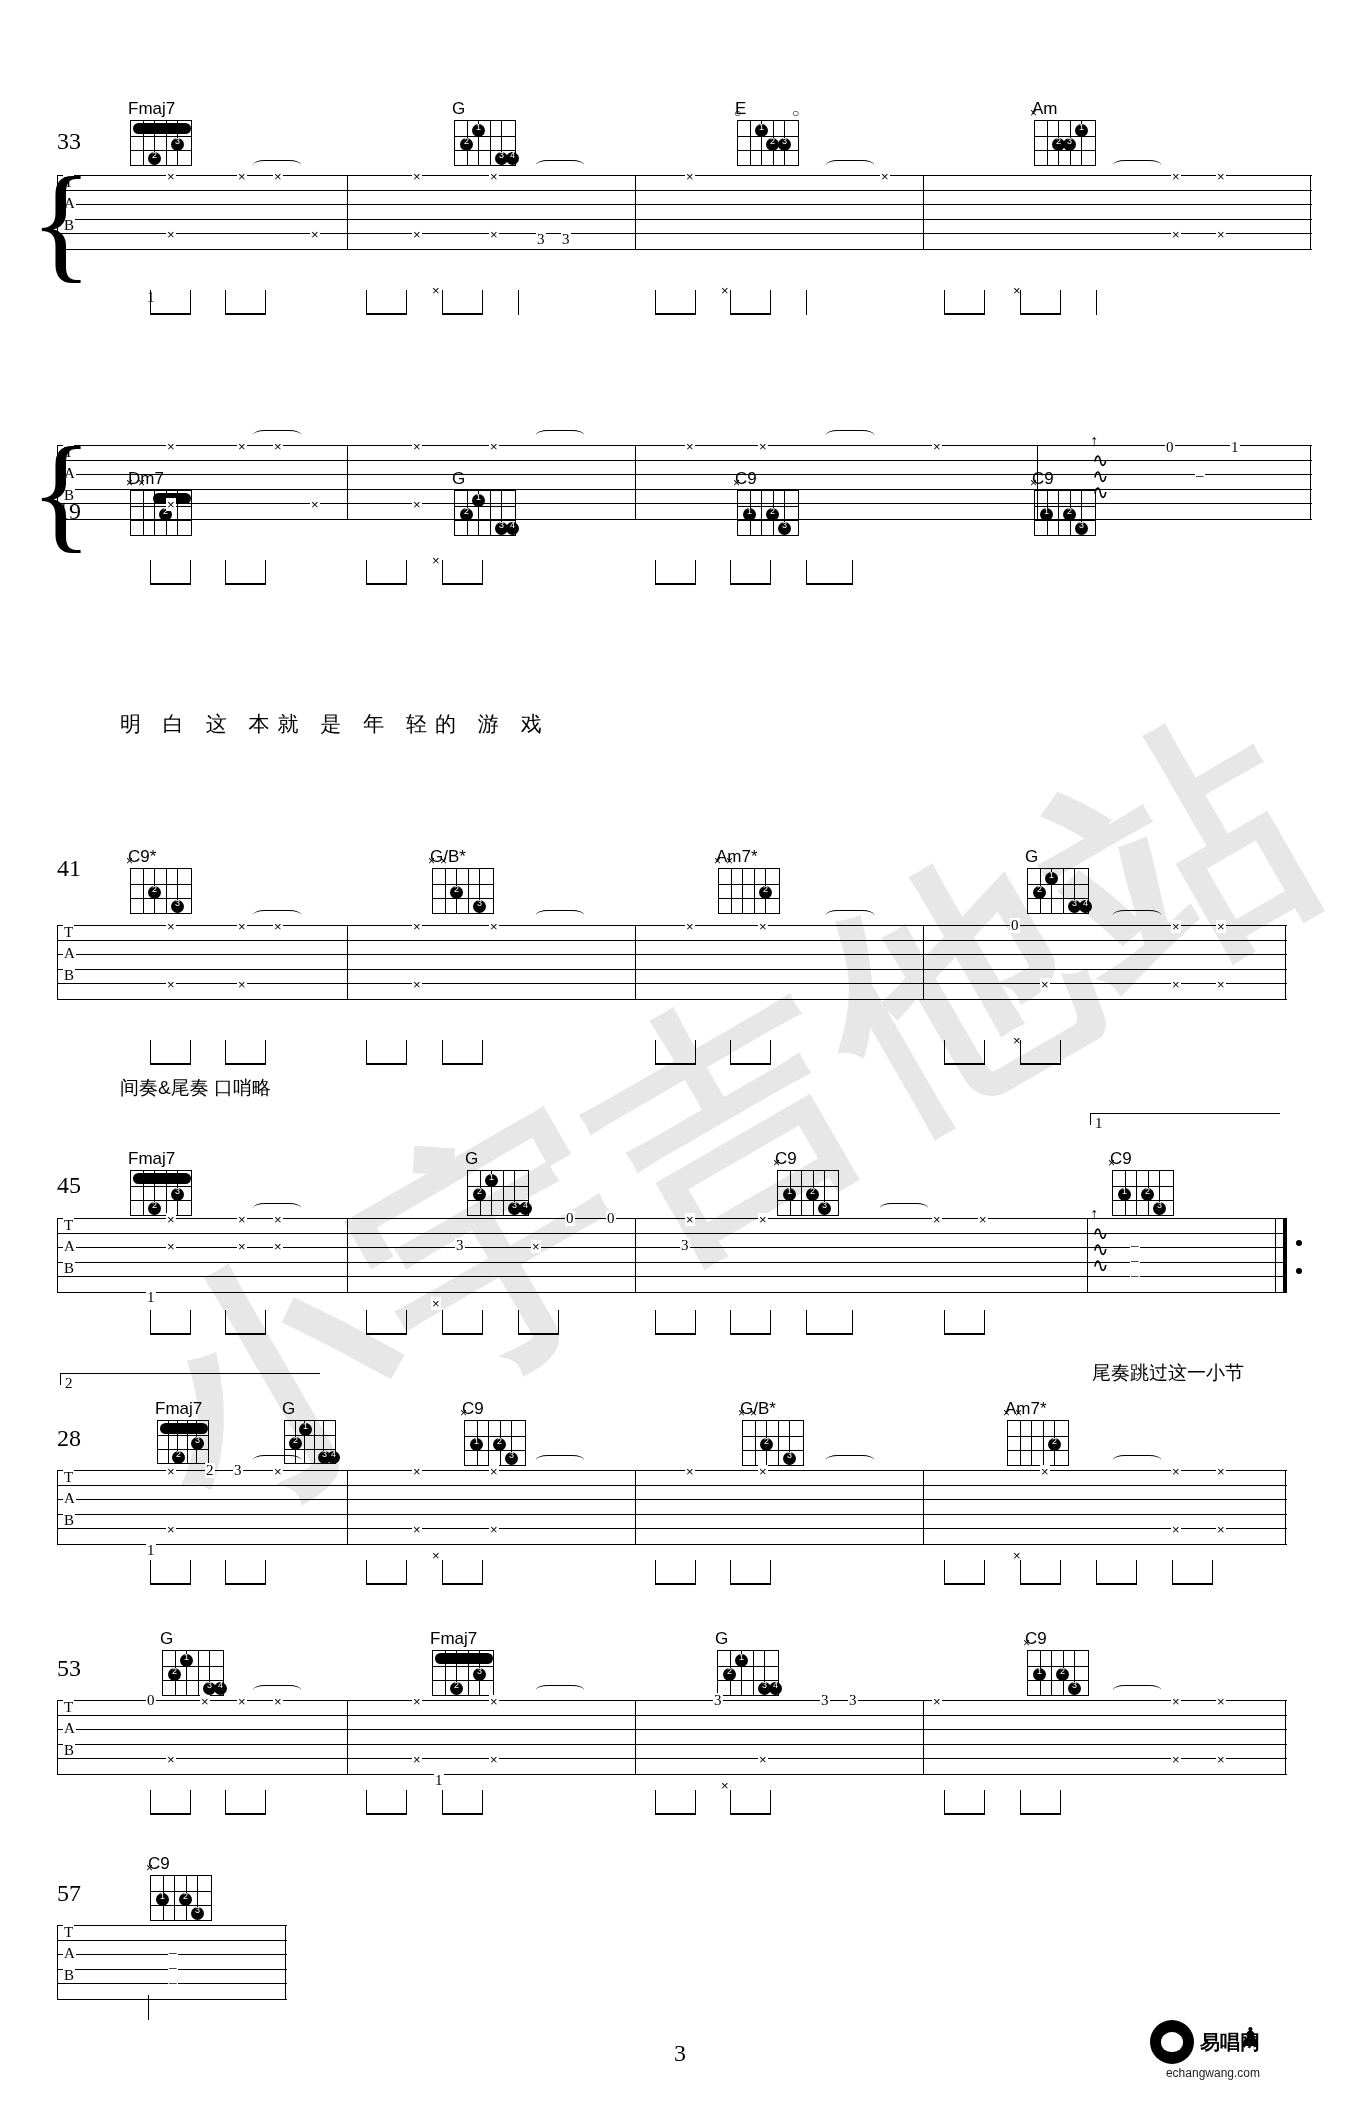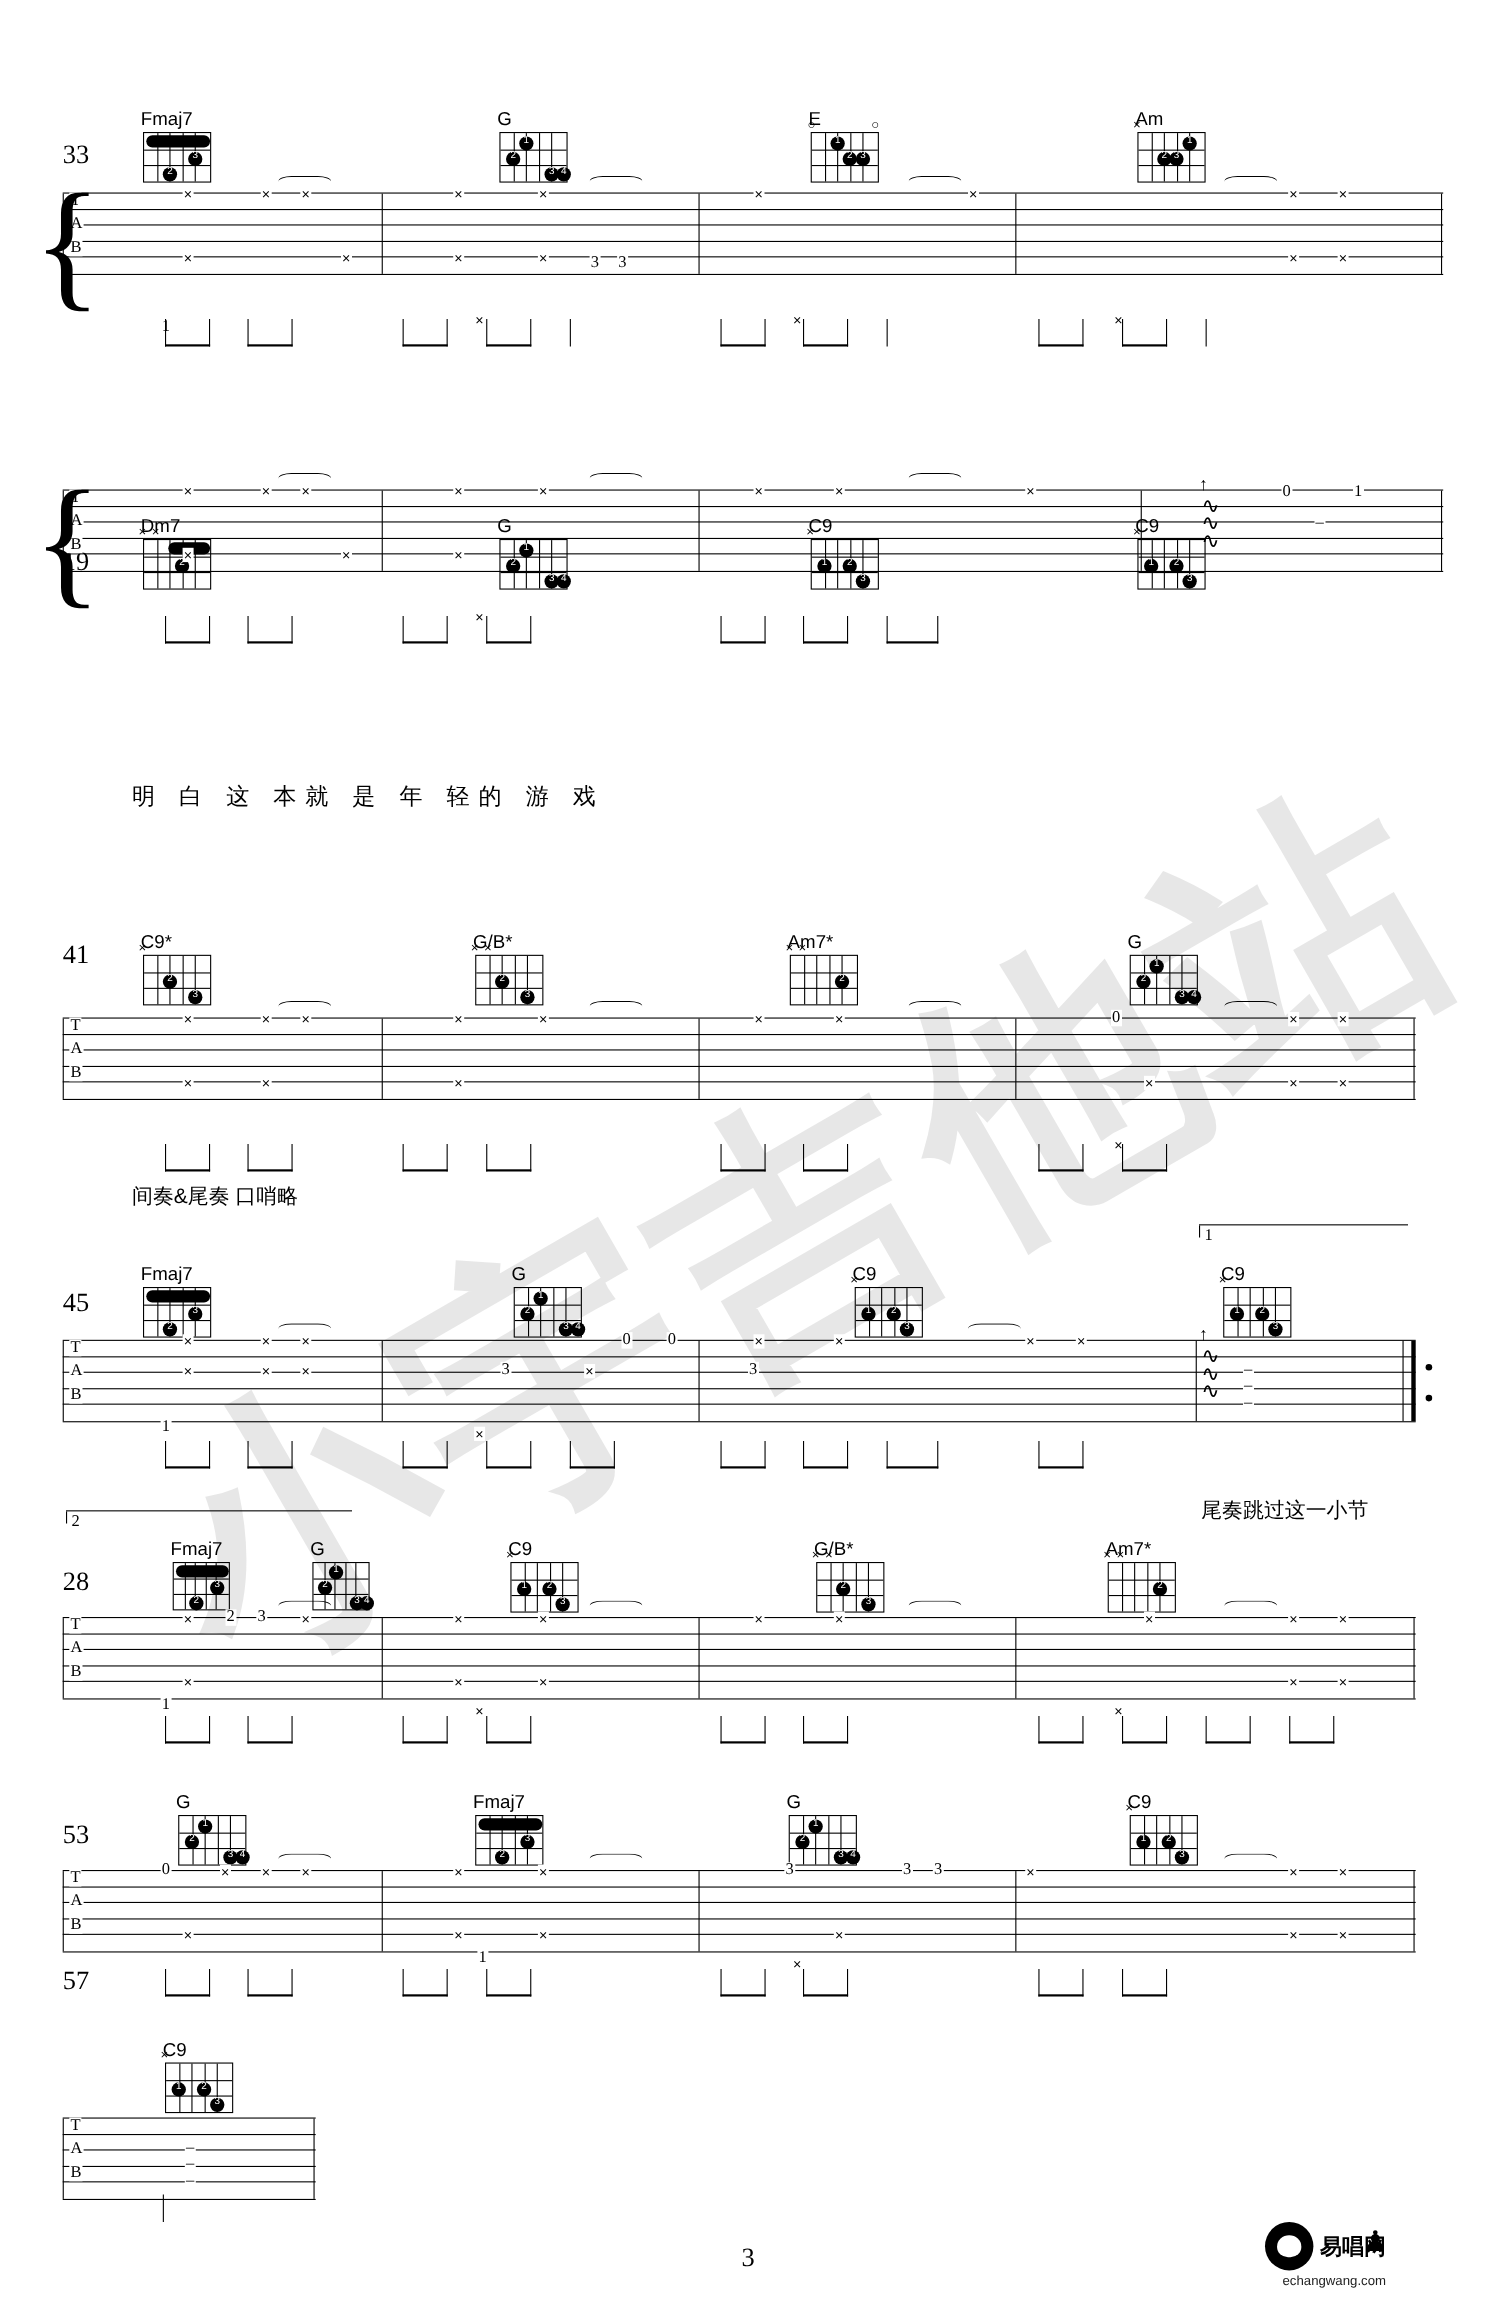--- a/index.html
+++ b/index.html
@@ -1056,21 +1056,21 @@
     <div class="stem" style="left:1020px;top:1790px;height:25px;"></div>
     <div class="stem" style="left:1060px;top:1790px;height:25px;"></div>
     <div class="beam" style="left:1020px;top:1813px;width:41px;"></div>
 
     <div class="slur" style="left:253px;top:1685px;width:48px;"></div>
     <div class="slur" style="left:536px;top:1685px;width:48px;"></div>
     <div class="slur" style="left:1113px;top:1685px;width:48px;"></div>
   </div>
 
   <div class="system" style="left:0;top:0;">
-    <div class="measure-no" style="left:57px;top:1788px;">57</div>
+    <div class="measure-no" style="left:57px;top:1880px;">57</div>
 
     <div class="chord" style="left:148px;top:1855px;">
       <div class="cname">C9</div>
       <div class="grid">
         <div class="v" style="left:11.6px"></div>
           <div class="v" style="left:23.2px"></div>
           <div class="v" style="left:34.8px"></div>
           <div class="v" style="left:46.4px"></div>
         <div class="h" style="top:14.6px"></div>
           <div class="h" style="top:29.2px"></div>

